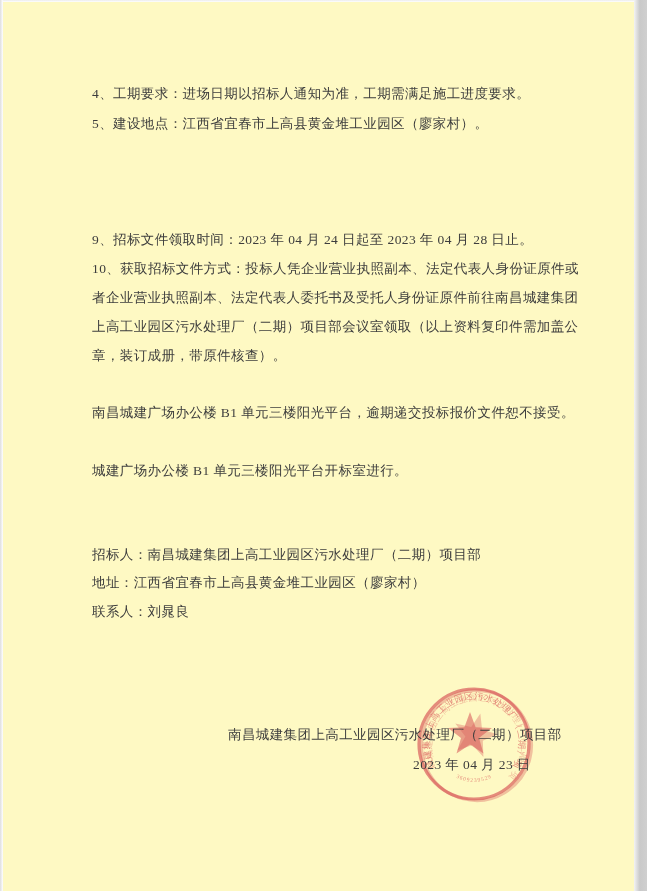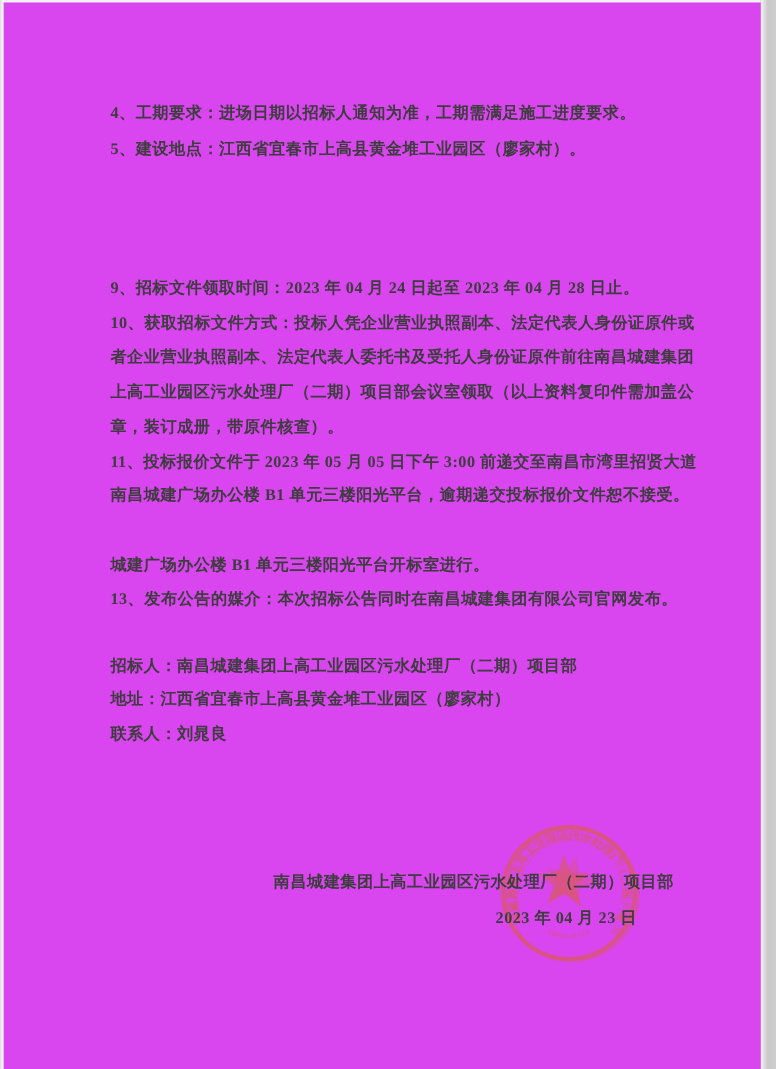--- a/index.html
+++ b/index.html
@@ -2,21 +2,21 @@
 <html><head>
 <meta charset="utf-8">
 <style>
   html,body{margin:0;padding:0;}
   body{
     width:647px;height:891px;position:relative;overflow:hidden;
     background:#ffffff;
     font-family:"Liberation Serif","DejaVu Serif",serif;
   }
   .page{
-    position:absolute;inset:0;background:#d946ef;font-weight:bold;
+    position:absolute;inset:0;background:#fef9c3;
   }
   .edge-right{
     position:absolute;top:0;right:0;bottom:0;width:13px;
     background:linear-gradient(to right,#f3f3f3 0%,#c9c9c9 45%,#cfcfcf 100%);
   }
   .edge-left{
     position:absolute;top:0;left:0;bottom:0;width:3px;
     background:linear-gradient(to right,#dedede,#ffffff);
   }
   .edge-top{
@@ -41,24 +41,22 @@
   <div class="edge-left"></div>
   <div class="edge-right"></div>
 
   <div class="line" style="top:85px">4、工期要求：进场日期以招标人通知为准，工期需满足施工进度要求。</div>
   <div class="line" style="top:115px">5、建设地点：江西省宜春市上高县黄金堆工业园区（廖家村）。</div>
   <div class="line" style="top:231px">9、招标文件领取时间：2023 年 04 月 24 日起至 2023 年 04 月 28 日止。</div>
   <div class="line" style="top:260px">10、获取招标文件方式：投标人凭企业营业执照副本、法定代表人身份证原件或</div>
   <div class="line" style="top:289px">者企业营业执照副本、法定代表人委托书及受托人身份证原件前往南昌城建集团</div>
   <div class="line" style="top:318px">上高工业园区污水处理厂（二期）项目部会议室领取（以上资料复印件需加盖公</div>
   <div class="line" style="top:347px">章，装订成册，带原件核查）。</div>
-  <div class="line" style="top:376px">11、投标报价文件于 2023 年 05 月 05 日下午 3:00 前递交至南昌市湾里招贤大道</div>
   <div class="line" style="top:404px">南昌城建广场办公楼 B1 单元三楼阳光平台，逾期递交投标报价文件恕不接受。</div>
   <div class="line" style="top:462px">城建广场办公楼 B1 单元三楼阳光平台开标室进行。</div>
-  <div class="line" style="top:490px">13、发布公告的媒介：本次招标公告同时在南昌城建集团有限公司官网发布。</div>
 
   <div class="line" style="top:546px">招标人：南昌城建集团上高工业园区污水处理厂（二期）项目部</div>
   <div class="line" style="top:574px">地址：江西省宜春市上高县黄金堆工业园区（廖家村）</div>
   <div class="line" style="top:603px">联系人：刘晁良</div>
 
   <div class="line" style="top:726px;left:228px">南昌城建集团上高工业园区污水处理厂（二期）项目部</div>
   <div class="line" style="top:756px;left:413px">2023 年 04 月 23 日</div>
 
   <div class="seal">
     <svg viewBox="0 0 124 124" xmlns="http://www.w3.org/2000/svg">

